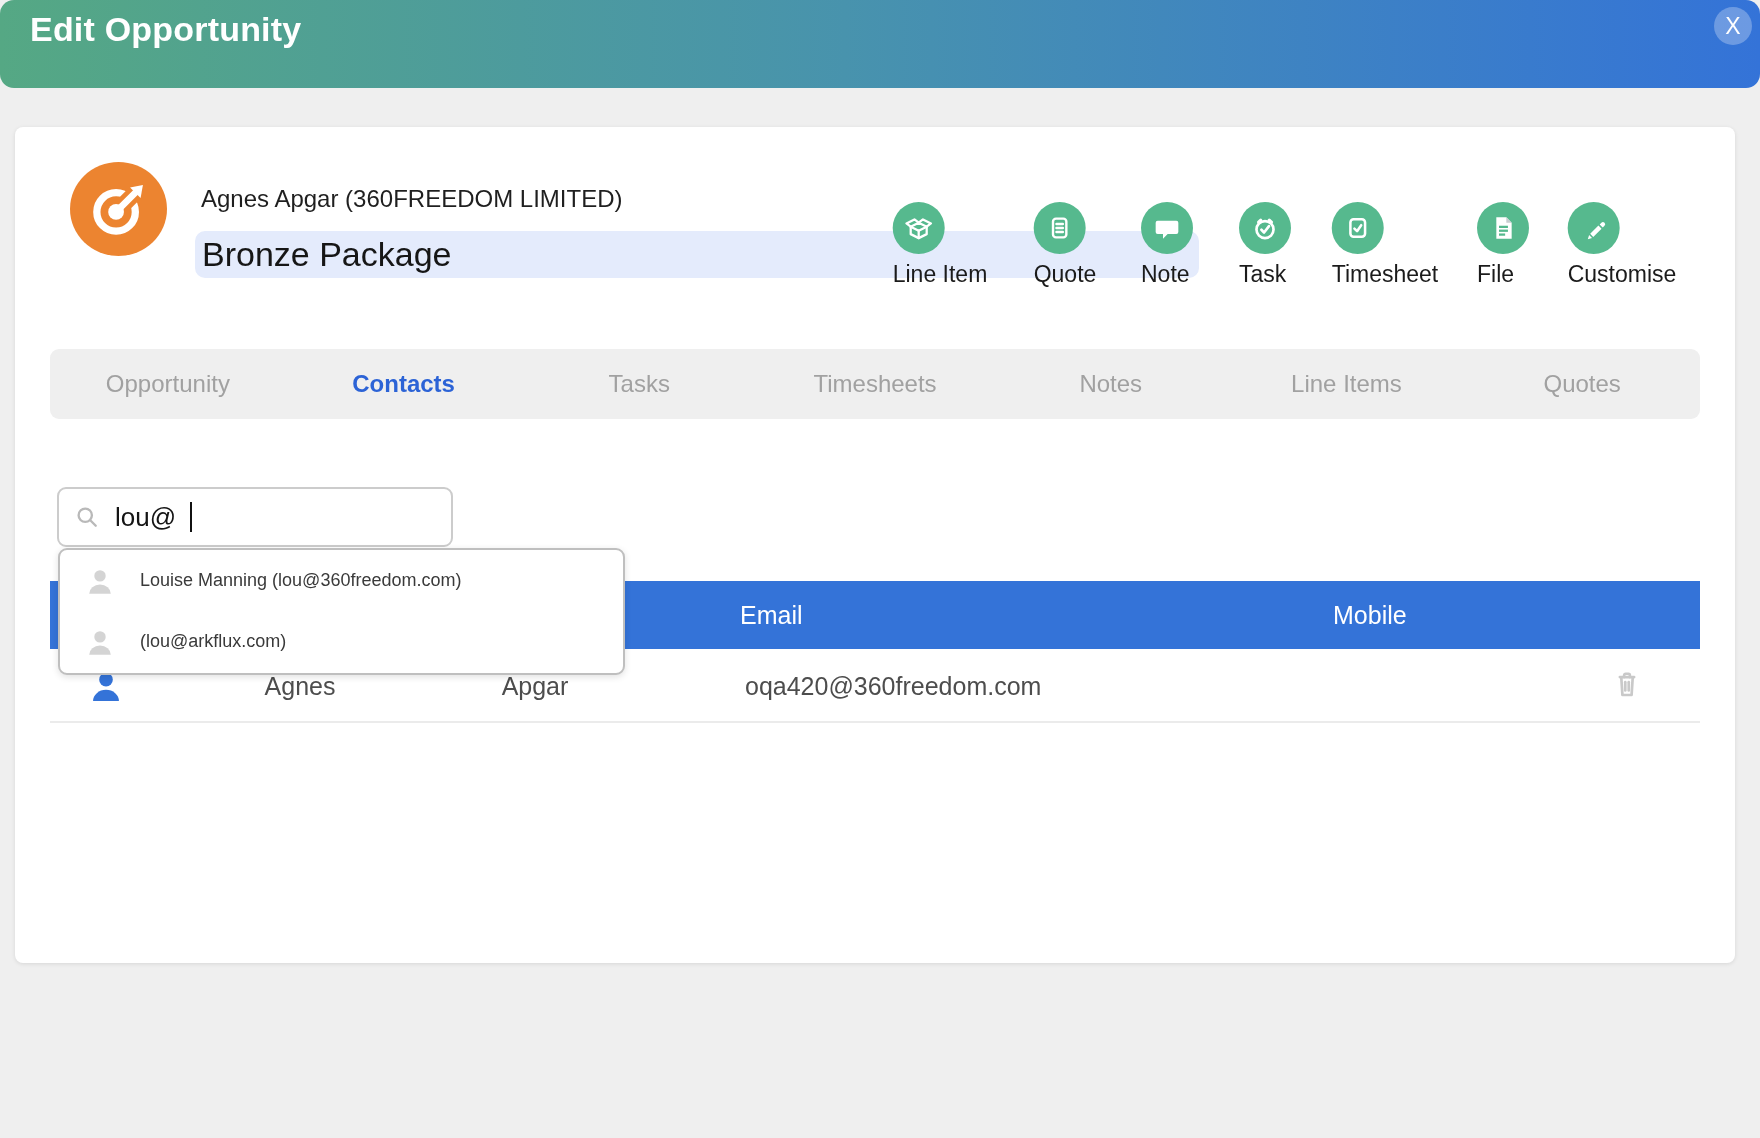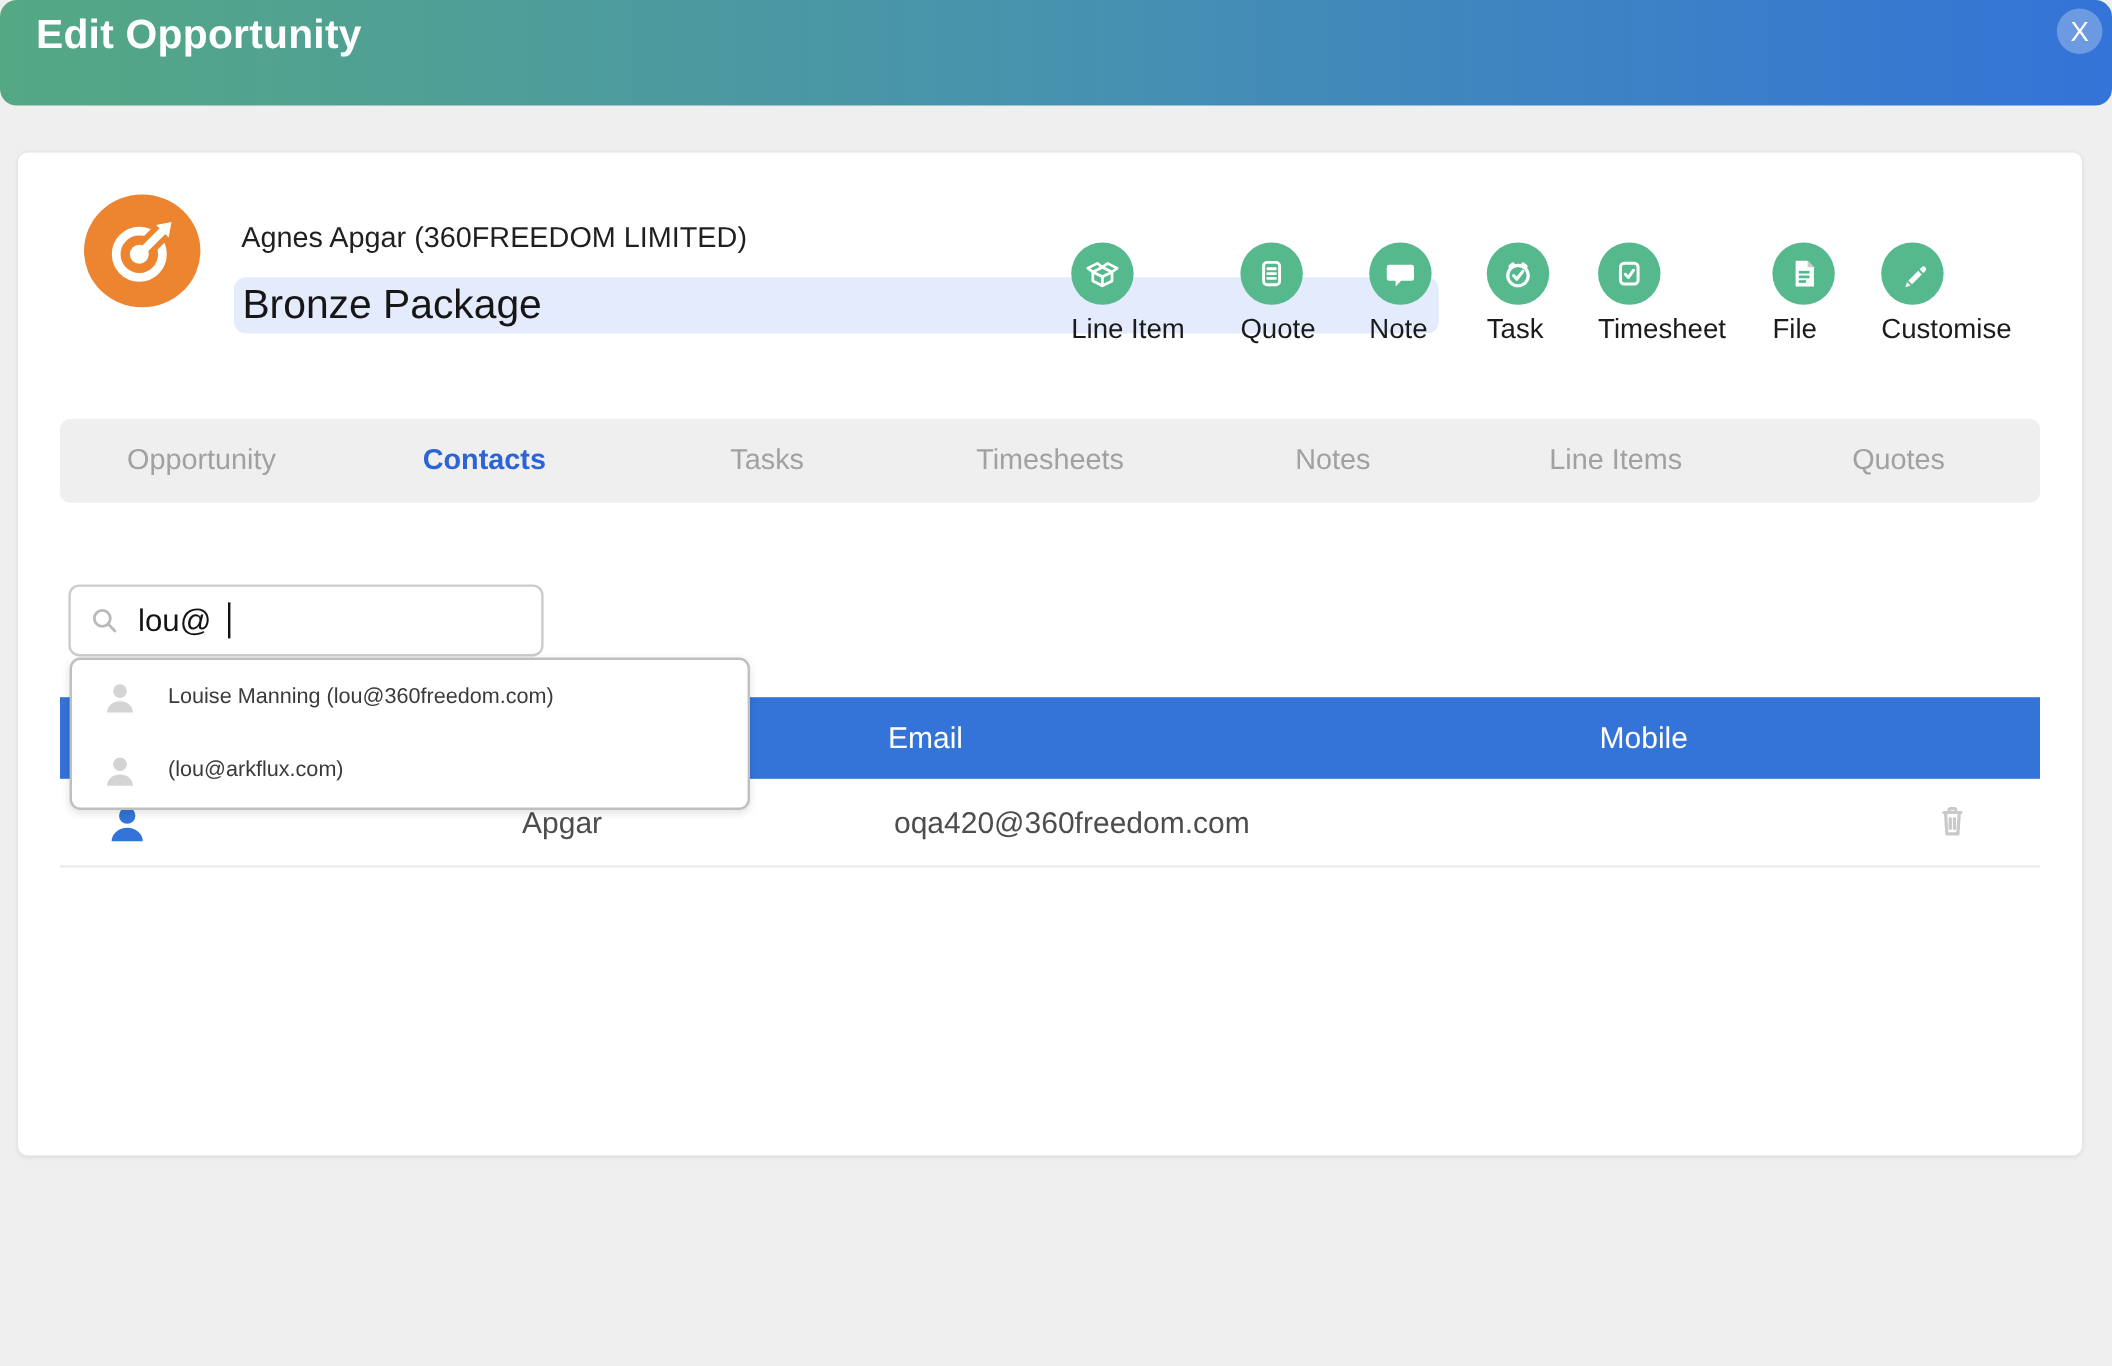--- a/index.html
+++ b/index.html
@@ -98,21 +98,21 @@
     position:relative; height:68px; background:#3473d8; color:#ffffff;
   }
   .th{ position:absolute; top:0; height:68px; line-height:68px; font-size:25px; }
   .th-email{ left:690px; }
   .th-mobile{ left:1283px; }
   .trow{
     position:relative; height:74px; border-bottom:2px solid #ebebeb;
   }
   .cell{ position:absolute; top:0; height:74px; line-height:74px; font-size:25px; color:#4d4d4d; }
   .cell-first{ left:150px; width:200px; text-align:center; }
-  .cell-last{ left:385px; width:200px; }
+  .cell-last{ left:385px; width:200px; text-align:center; }
   .cell-email{ left:695px; }
   .row-avatar{ position:absolute; left:35px; top:16px; }
   .trash-btn{ position:absolute; left:1558px; top:17px; cursor:pointer; }
 </style>
 </head>
 <body>
 
 <div class="modal-header">
   <div class="modal-title">Edit Opportunity</div>
   <div class="close-btn">
@@ -262,20 +262,21 @@
       <div class="th th-email">Email</div>
       <div class="th th-mobile">Mobile</div>
     </div>
     <div class="trow">
       <span class="row-avatar" style="display:flex">
         <svg width="42" height="42" viewBox="0 0 24 24" fill="#3473d8">
           <circle cx="12" cy="8.4" r="3.9"></circle>
           <path d="M4.6,20.6 a7.4,6.4 0 0 1 14.8,0 Z"></path>
         </svg>
       </span>
+      <div class="cell cell-first">Agnes</div>
       <div class="cell cell-last">Apgar</div>
       <div class="cell cell-email">oqa420@360freedom.com</div>
       <div class="trash-btn">
         <span style="display:flex">
           <svg width="38" height="38" viewBox="0 0 24 24" fill="none" stroke="#c9c9c9" stroke-width="1.7" stroke-linecap="round" stroke-linejoin="round">
             <path d="M7.5,7 H16.5"></path>
             <path d="M10.2,7 V5.8 a0.9,0.9 0 0 1 0.9,-0.9 h1.8 a0.9,0.9 0 0 1 0.9,0.9 V7"></path>
             <path d="M8.4,7.4 L9.1,18.3 H14.9 L15.6,7.4"></path>
             <line x1="10.9" y1="10.2" x2="10.9" y2="15.4"></line>
             <line x1="13.1" y1="10.2" x2="13.1" y2="15.4"></line>

